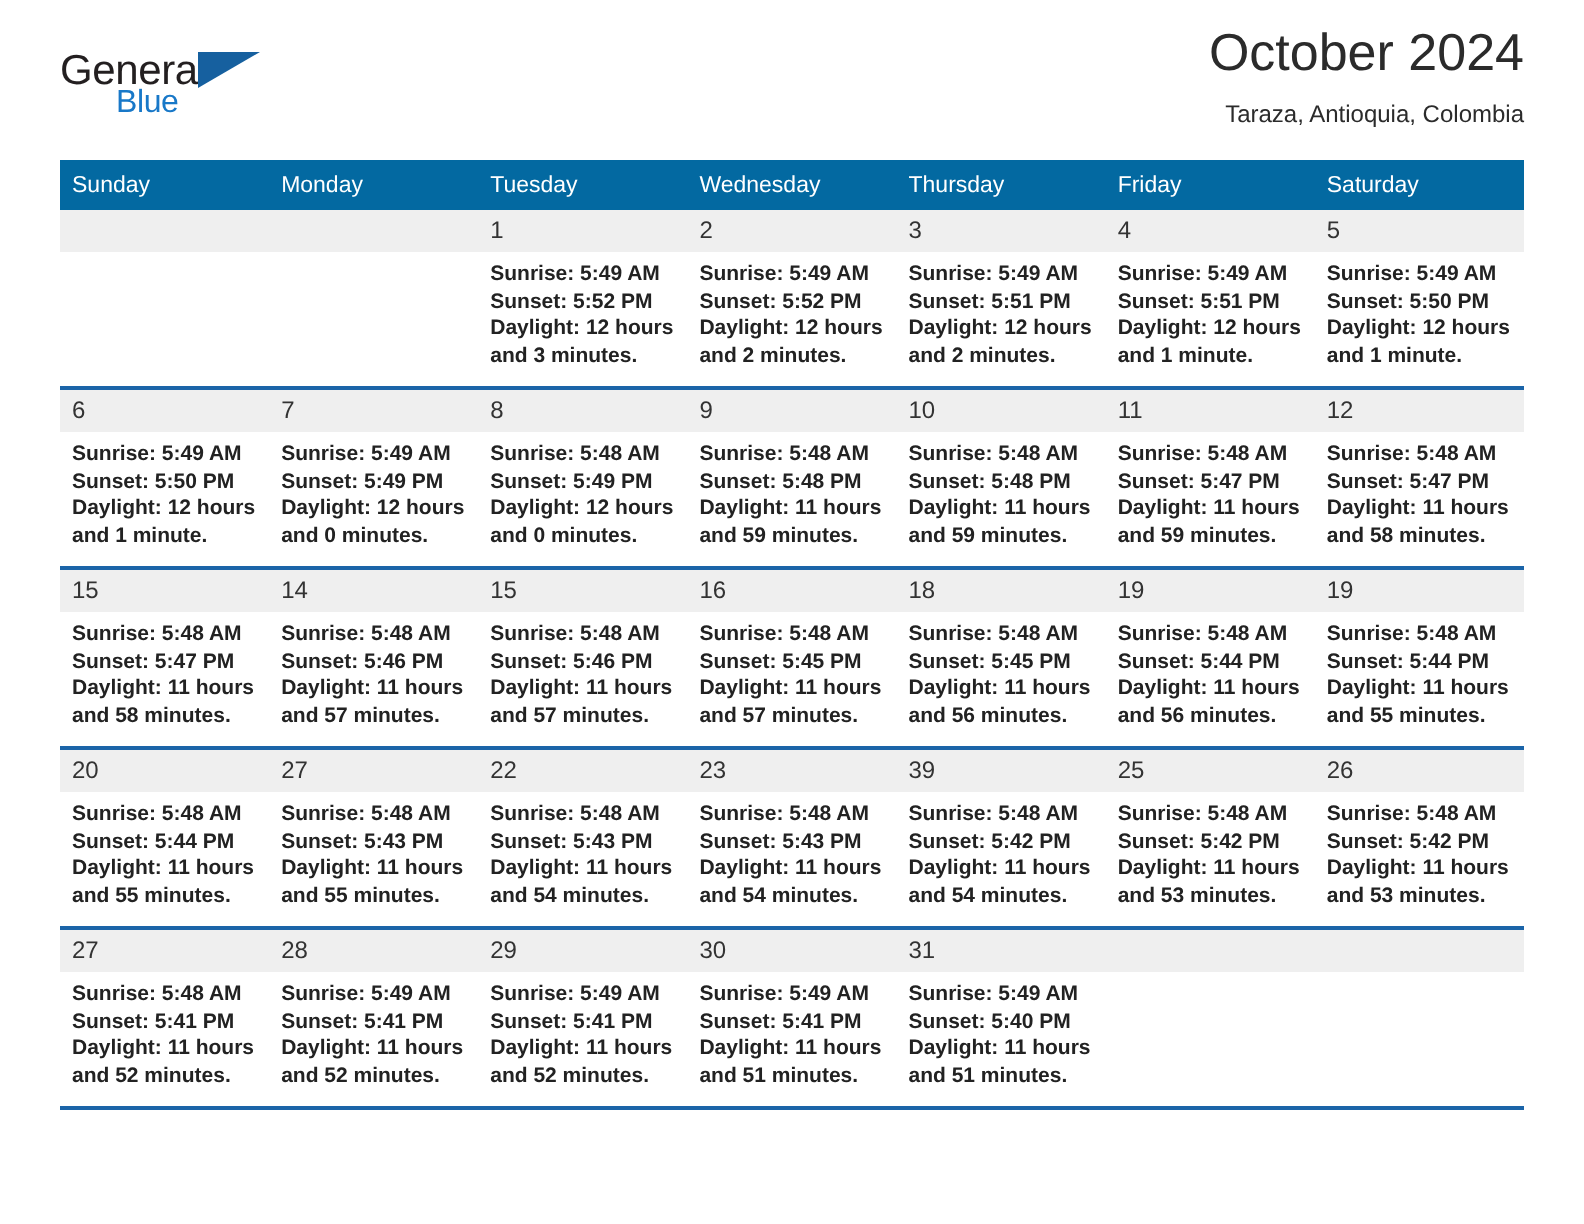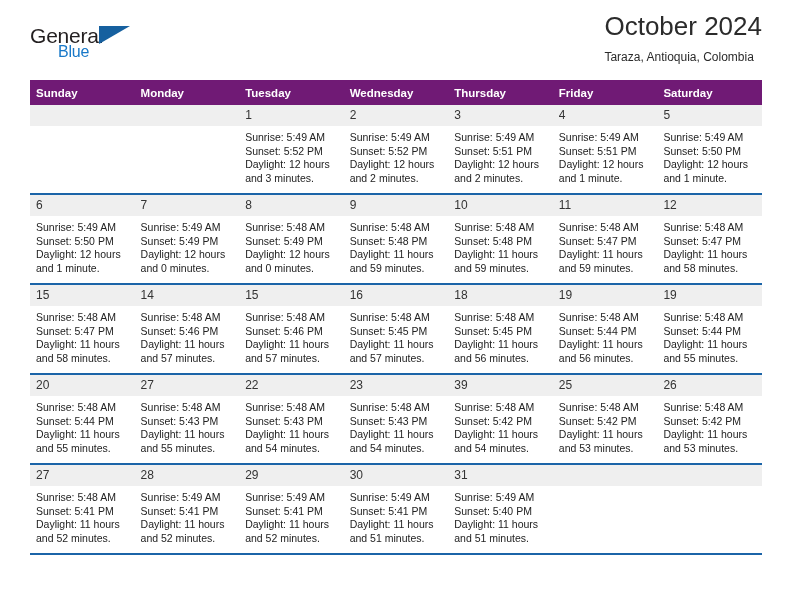--- a/index.html
+++ b/index.html
@@ -60,20 +60,21 @@
     position: absolute;
     left: 69px;
     top: 2px;
     width: 0;
     height: 0;
     border-left: 31px solid #16609f;
     border-bottom: 18px solid transparent;
   }
 
   .titles {
+    text-align: right;
     margin-top: 12px;
   }
   .month-title {
     font-size: 26px;
     color: #2b2b2b;
     line-height: 1.1;
     font-weight: normal;
     white-space: nowrap;
   }
   .location-title {
@@ -84,24 +85,24 @@
   }
 
   
   .calendar {
     width: 732px;
     border-collapse: collapse;
     table-layout: fixed;
     margin-top: 6px;
   }
   .calendar th {
-    background: #701a75;
+    background: #0369a1;
     color: #ffffff;
     font-size: 11.5px;
-    font-weight: bold;
+    font-weight: normal;
     text-align: left;
     padding: 5px 0 5px 6px;
     height: 15px;
     border: none;
   }
 
   .week-row > td {
     border-top: 2px solid #1b64a8;
     vertical-align: top;
     padding: 0;
@@ -123,20 +124,21 @@
     color: #333333;
     padding: 3px 0 3px 6px;
     height: 15px;
     line-height: 15px;
   }
   .cellbody {
     padding: 5px 6px 0 6px;
     font-size: 10.5px;
     line-height: 13.6px;
     color: #222222;
+    font-weight: bold;
   }
   .cellbody div {
     white-space: nowrap;
   }
   .cell.empty .daynum {
     color: transparent;
   }
 
   .bottomrule {
     width: 732px;

